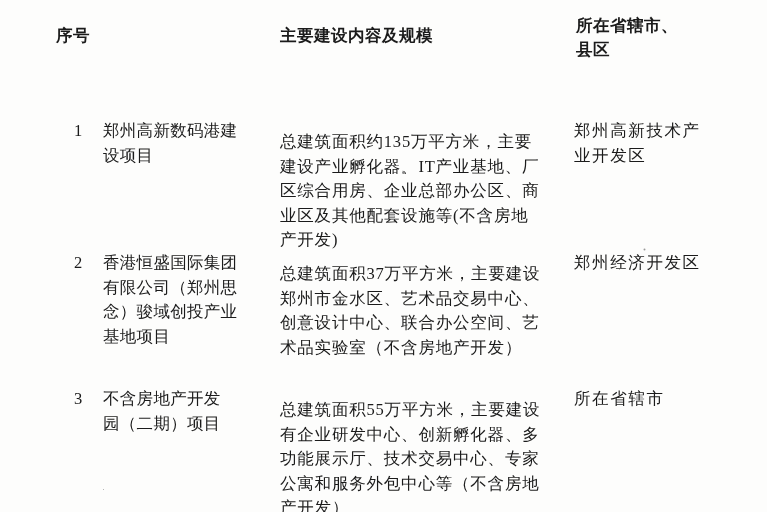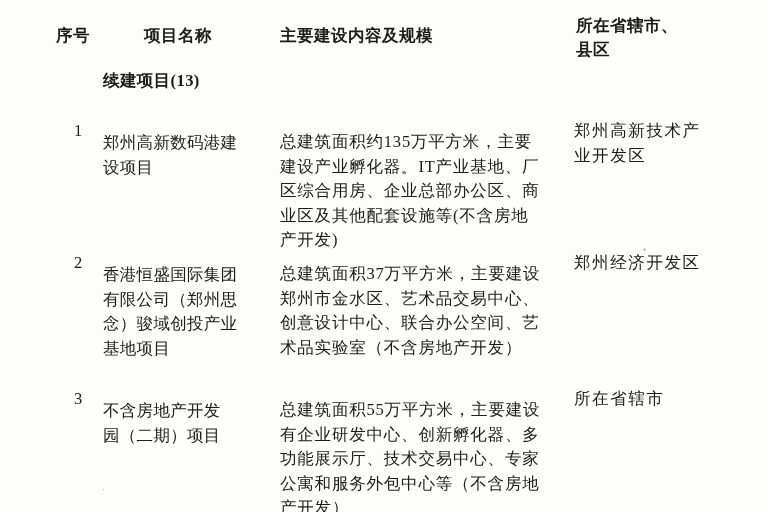--- a/index.html
+++ b/index.html
@@ -35,47 +35,45 @@
     left: 103px;
     top: 69px;
     font-weight: 700;
     letter-spacing: 0.4px;
   }
   .row { position: absolute; left: 0; width: 767px; }
   .row-1 { top: 119px; }
   .row-2 { top: 251px; }
   .row-3 { top: 387px; }
   .cell-index    { left: 66px;  top: 0; width: 24px;  text-align: center; }
-  .cell-name     { left: 103px; top: 12px; width: 140px; letter-spacing: 0.3px; }
+  .cell-name     { left: 103px; top: 0; width: 140px; letter-spacing: 0.3px; }
   .cell-content  { left: 280px; top: 11px; width: 286px; letter-spacing: 0.8px; }
   .cell-location { left: 574px; top: 0; width: 142px; letter-spacing: 1.6px; }
   
   .specks {
     position: absolute;
     left: 402px; top: 171px;
     width: 3px; height: 3px;
     border-radius: 50%;
     background: #8a8a8a;
     box-shadow: 241px 77px 0 -0.5px #9a9a9a,
                 216px 97px 0 -1px #a8a8a8,
                 -300px 317px 0 -1px #9f9f9f;
   }
 </style>
 </head>
 <body>
 
 <div class="page">
 
   <div class="th th-index">序号</div>
-  <div class="th th-name">项目名称</div>
   <div class="th th-content">主要建设内容及规模</div>
   <div class="th th-location">所在省辖市、
 县区</div>
 
-  <div class="section">续建项目(13)</div>
 
   <div class="row row-1">
     <div class="cell cell-index">1</div>
     <div class="cell cell-name">郑州高新数码港建
 设项目</div>
     <div class="cell cell-content">总建筑面积约135万平方米，主要
 建设产业孵化器、IT产业基地、厂
 区综合用房、企业总部办公区、商
 业区及其他配套设施等(不含房地
 产开发)</div>

